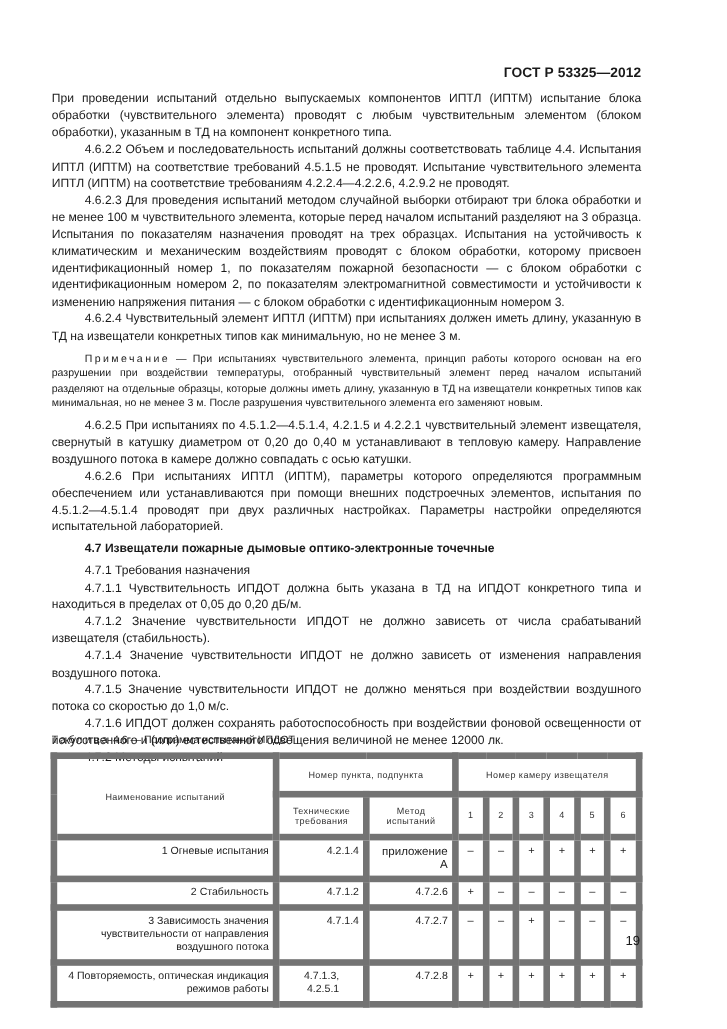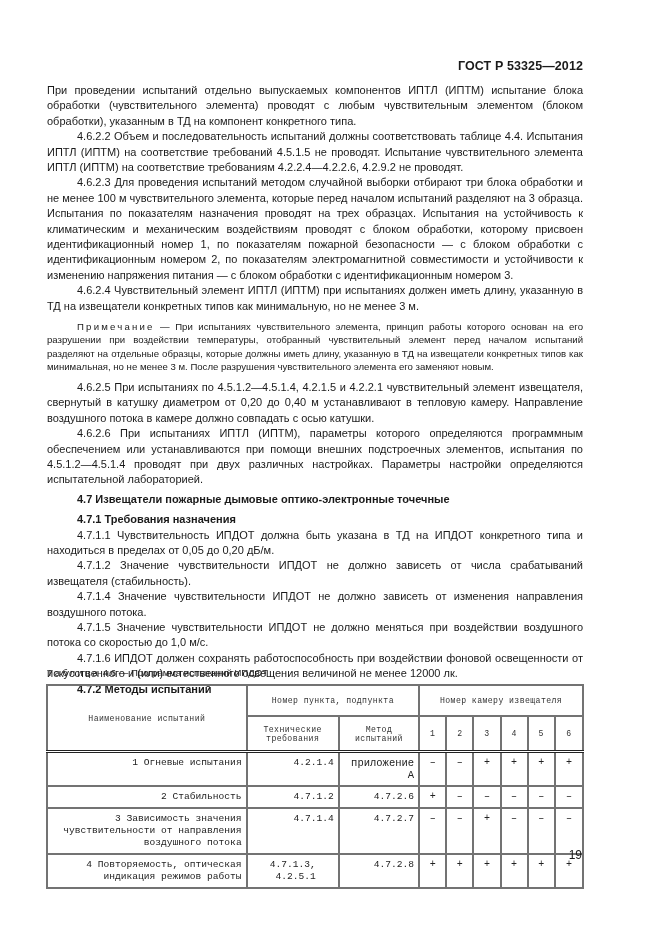--- a/index.html
+++ b/index.html
@@ -6,24 +6,24 @@
   body { width: 661px; height: 935px; position: relative; overflow: hidden;
          font-family: "Liberation Sans", sans-serif; color: #1a1a1a; }
   .page { position: absolute; left: 0; top: 0; width: 661px; height: 935px; }
   .gost { position: absolute; top: 59px; right: 78px; font-weight: bold; font-size: 12.5px; letter-spacing: 0.1px; }
   .body-text { position: absolute; left: 47px; width: 536px; top: 83px; font-size: 11px; line-height: 15.4px; text-align: justify; }
   .body-text p { margin: 0; }
   .body-text .ind { text-indent: 30px; }
   .note { font-size: 9.6px; line-height: 13.2px; text-indent: 30px; margin: 6px 0 7px 0 !important; }
   .spaced { letter-spacing: 2.2px; }
   .h-sec { font-weight: bold; text-indent: 30px; margin: 4px 0 5px 0 !important; }
-  .h-sub { font-weight: bold; text-indent: 30px; }
+  .h-sub { font-weight: normal; text-indent: 30px; }
   .tcap { position: absolute; left: 47px; top: 667px; font-size: 9.6px; }
   table.t { position: absolute; left: 46px; top: 684px; width: 538px; border-collapse: collapse; font-size: 9px; color: #222; }
-  table.t td { border: 2px solid #737373; text-align: center; vertical-align: middle; padding: 4px; font-family: Liberation Mono, monospace; }
+  table.t td { border: 6px solid #737373; text-align: center; vertical-align: middle; padding: 4px; }
   table.t .hdr td { color: #333; font-size: 8.2px; letter-spacing: 0.4px; }
   table.t tr.h1 td { height: 21px; }
   table.t tr.h2 td { height: 25px; }
   table.t tr.h2 td, table.t td.name-h { border-bottom: 3px double #222; }
   table.t td.name { text-align: right; padding-left: 5px; font-size: 9.6px; line-height: 12px; vertical-align: top; padding-top: 4px; }
   table.t td.c { vertical-align: top; padding-top: 4px; font-size: 9.6px; line-height: 12px; text-align: right; }
   table.t td.m { font-size: 10.5px; }
   table.t td.mk { vertical-align: top; padding-top: 4px; font-size: 10px; }
   .pnum { position: absolute; right: 79px; top: 848px; font-size: 12px; }
 </style>

